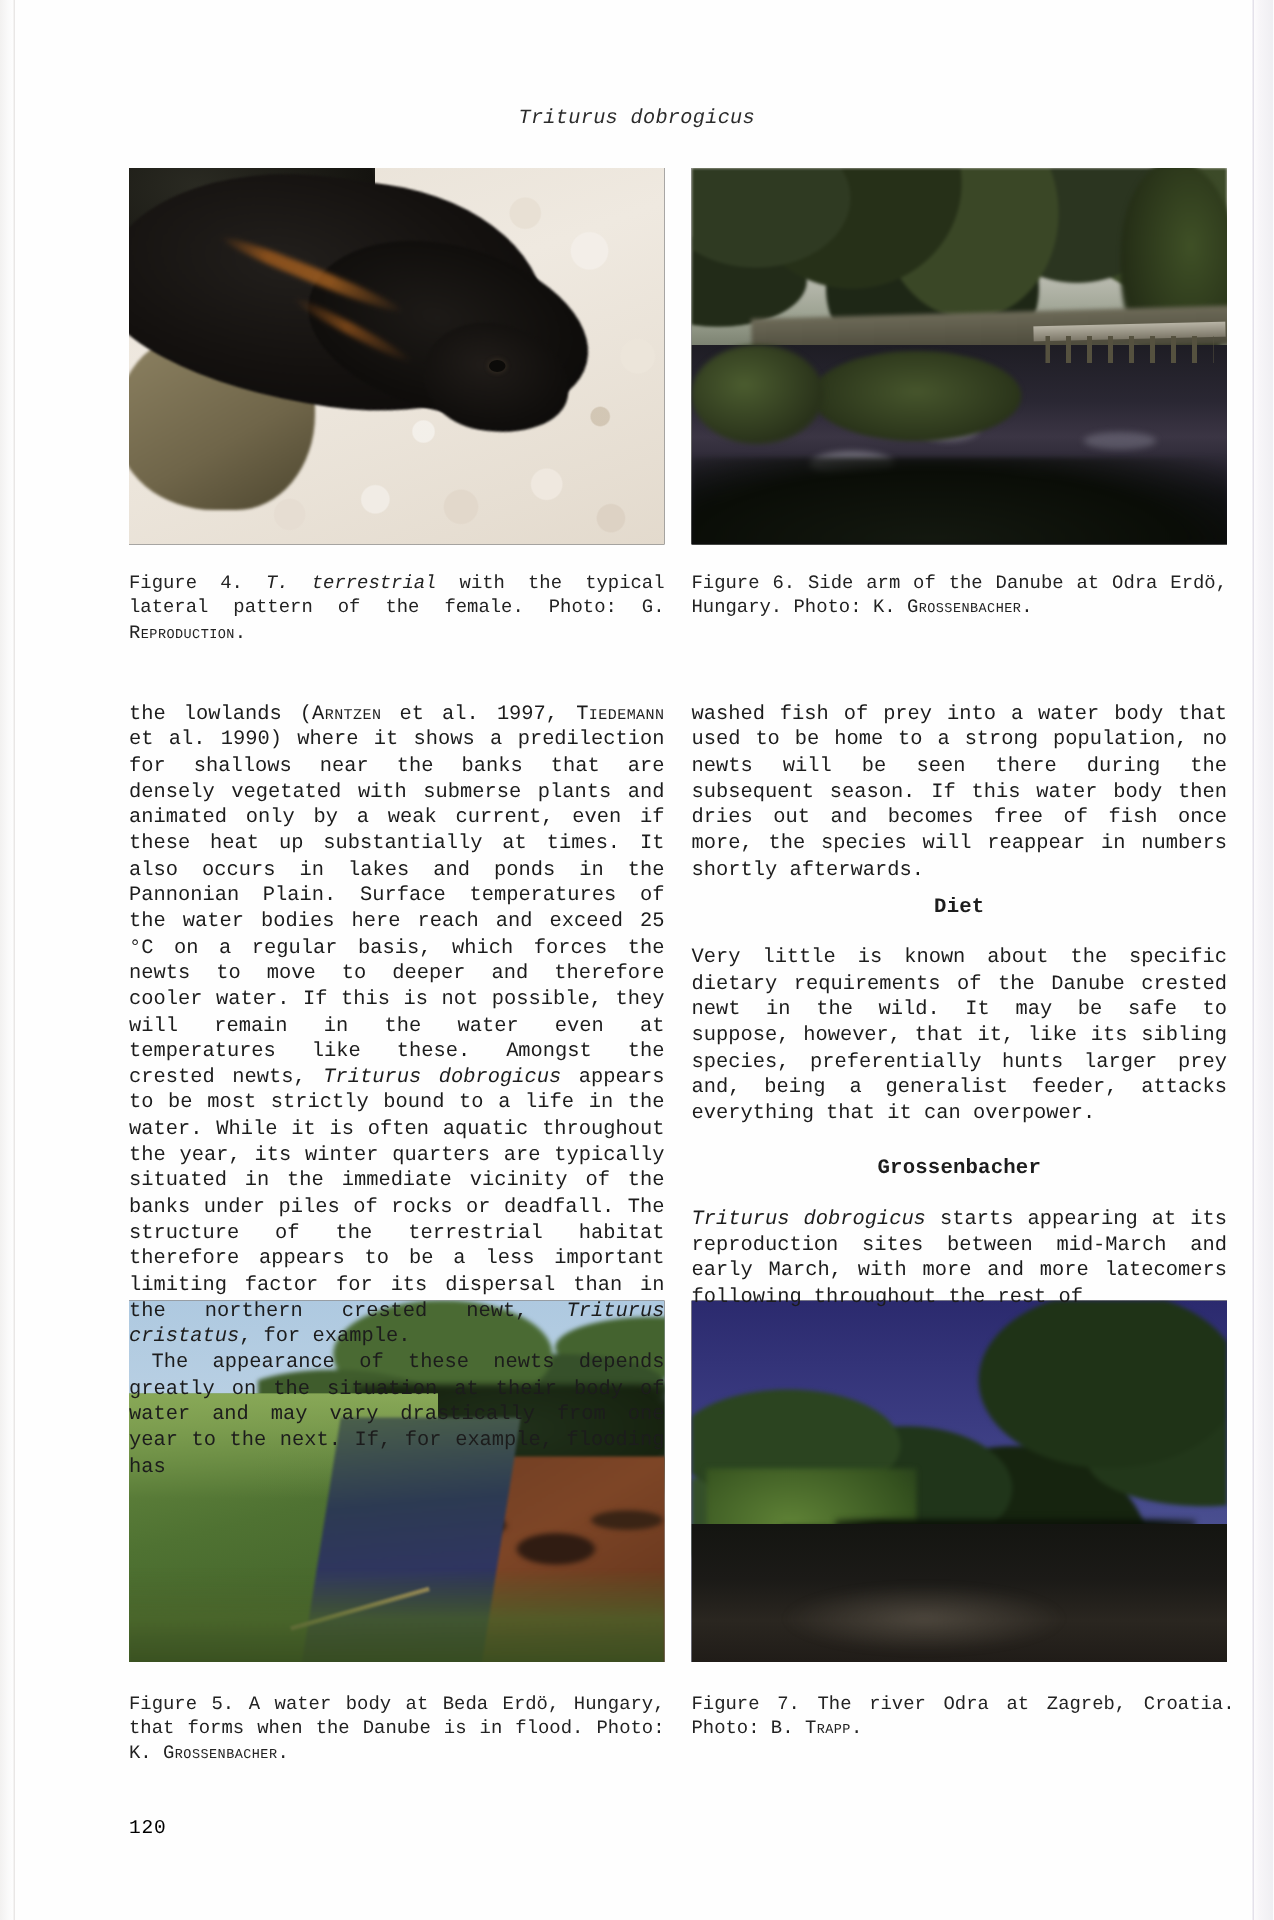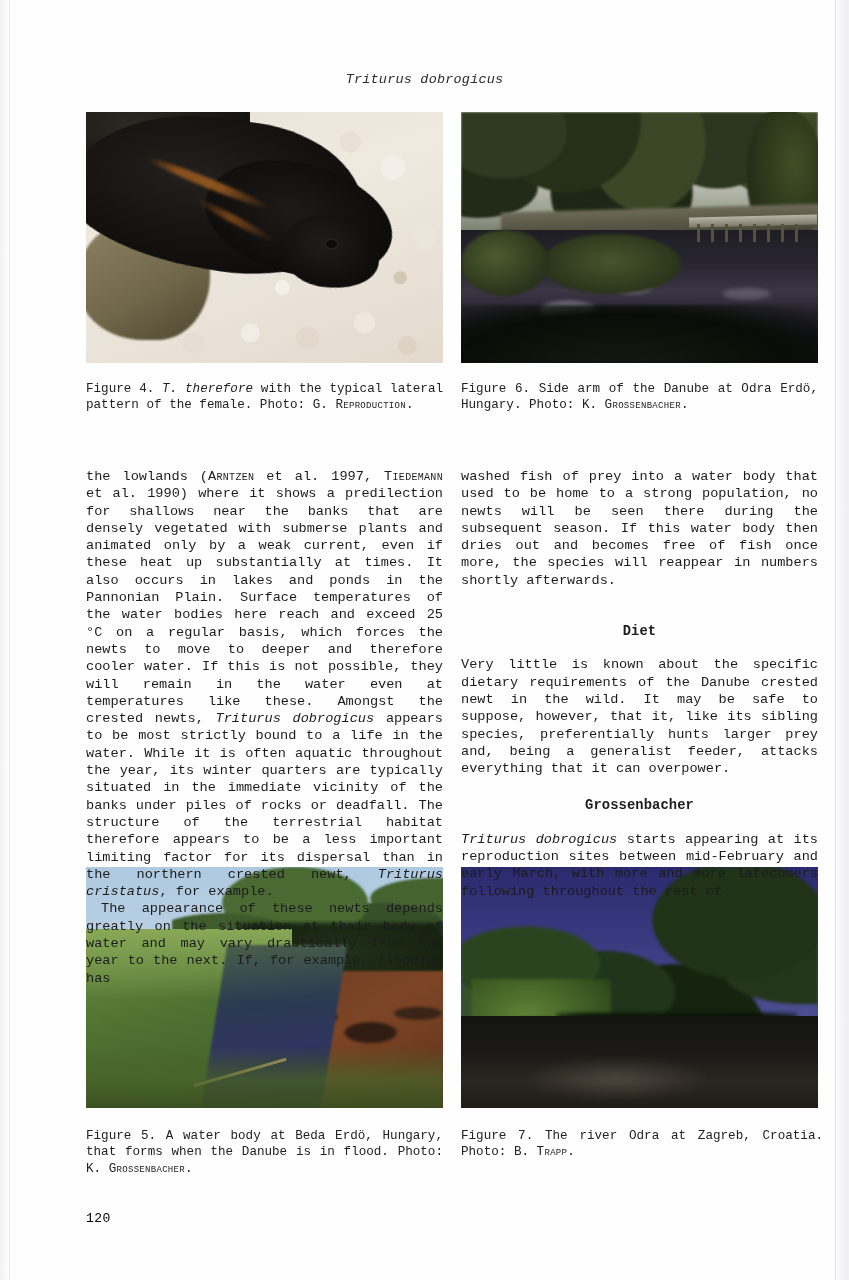--- a/index.html
+++ b/index.html
@@ -342,21 +342,21 @@
     line-height: 17.3px;
     text-align: justify;
     color: #1c1c1c;
   }
   .col-left  { left: 86px; }
   .col-right { left: 461px; }
   .col p { margin: 0; text-indent: 0; }
   .col p.indent { text-indent: 15px; }
   .col i { font-style: italic; }
   h2.section {
-    margin: 34px 0 16px 0;
+    margin: 8px 0 16px 0;
     font-size: 13.8px;
     font-weight: bold;
     text-align: center;
     letter-spacing: 0.1px;
   }
   h2.section.tight { margin-top: 20px; }
 
   .folio {
     position: absolute;
     left: 86px;
@@ -426,21 +426,21 @@
     <div class="layer f7-trees"></div>
     <div class="f7-lit"></div>
     <div class="f7-bank"></div>
     <div class="f7-dark-mass"></div>
     <div class="f7-river"></div>
     <div class="f7-river-sheen"></div>
   </div>
 
   <div class="caption cap-tl">
     <span>Figure 4.</span>
-    <i>T. therefore</i><span> with the typical lateral pattern of the female. Photo: G.</span>
+    <i>T. terrestrial</i><span> with the typical lateral pattern of the female. Photo: G.</span>
     <span class="sc">Reproduction</span><span>.</span>
   </div>
 
   <div class="caption cap-tr">
     <span>Figure 6.</span><span> Side arm of the Danube at Odra Erdö, Hungary. Photo: K.</span>
     <span class="sc">Grossenbacher</span><span>.</span>
   </div>
 
   <div class="caption cap-bl">
     <span>Figure 5.</span><span> A water body at Beda Erdö, Hungary, that forms when the Danube is in flood. Photo: K.</span>
@@ -455,18 +455,18 @@
   <div class="col col-left">
     <p><span>the lowlands (</span><span class="sc">Arntzen</span><span> et al. 1997, </span><span class="sc">Tiedemann</span><span> et al. 1990) where it shows a predilection for shallows near the banks that are densely vegetated with submerse plants and animated only by a weak current, even if these heat up substantially at times. It also occurs in lakes and ponds in the Pannonian Plain. Surface temperatures of the water bodies here reach and exceed 25 °C on a regular basis, which forces the newts to move to deeper and therefore cooler water. If this is not possible, they will remain in the water even at temperatures like these. Amongst the crested newts, </span><i>Triturus dobrogicus</i><span> appears to be most strictly bound to a life in the water. While it is often aquatic throughout the year, its winter quarters are typically situated in the immediate vicinity of the banks under piles of rocks or deadfall. The structure of the terrestrial habitat therefore appears to be a less important limiting factor for its dispersal than in the northern crested newt, </span><i>Triturus cristatus</i><span>, for example.</span></p>
     <p class="indent">The appearance of these newts depends greatly on the situation at their body of water and may vary drastically from one year to the next. If, for example, flooding has</p>
   </div>
 
   <div class="col col-right">
     <p>washed fish of prey into a water body that used to be home to a strong population, no newts will be seen there during the subsequent season. If this water body then dries out and becomes free of fish once more, the species will reappear in numbers shortly afterwards.</p>
     <h2 class="section">Diet</h2>
     <p>Very little is known about the specific dietary requirements of the Danube crested newt in the wild. It may be safe to suppose, however, that it, like its sibling species, preferentially hunts larger prey and, being a generalist feeder, attacks everything that it can overpower.</p>
     <h2 class="section tight">Grossenbacher</h2>
-    <p><i>Triturus dobrogicus</i><span> starts appearing at its reproduction sites between mid-February and early March, with more and more latecomers following throughout the rest of</span></p>
+    <p><i>Triturus dobrogicus</i><span> starts appearing at its reproduction sites between mid-March and early March, with more and more latecomers following throughout the rest of</span></p>
   </div>
 
   <div class="folio">120</div>
 
 </div>
 
 </body></html>

